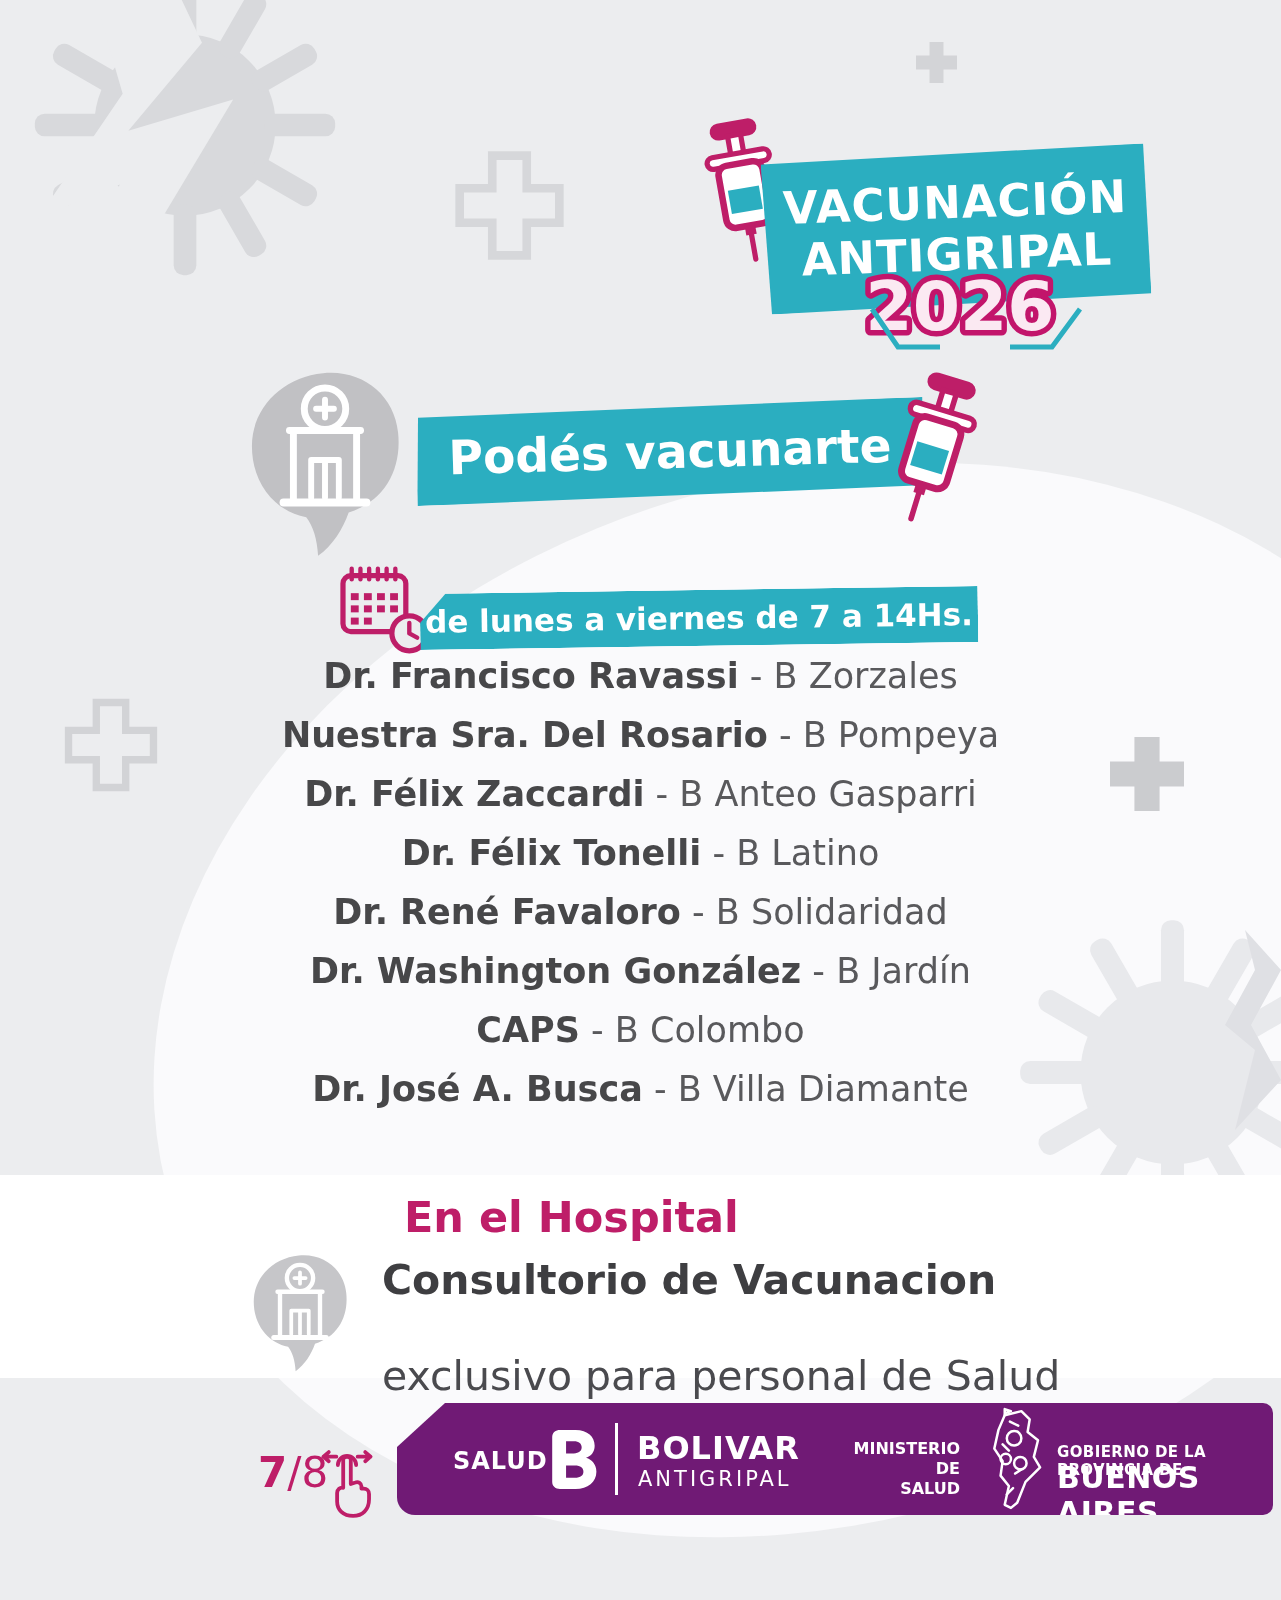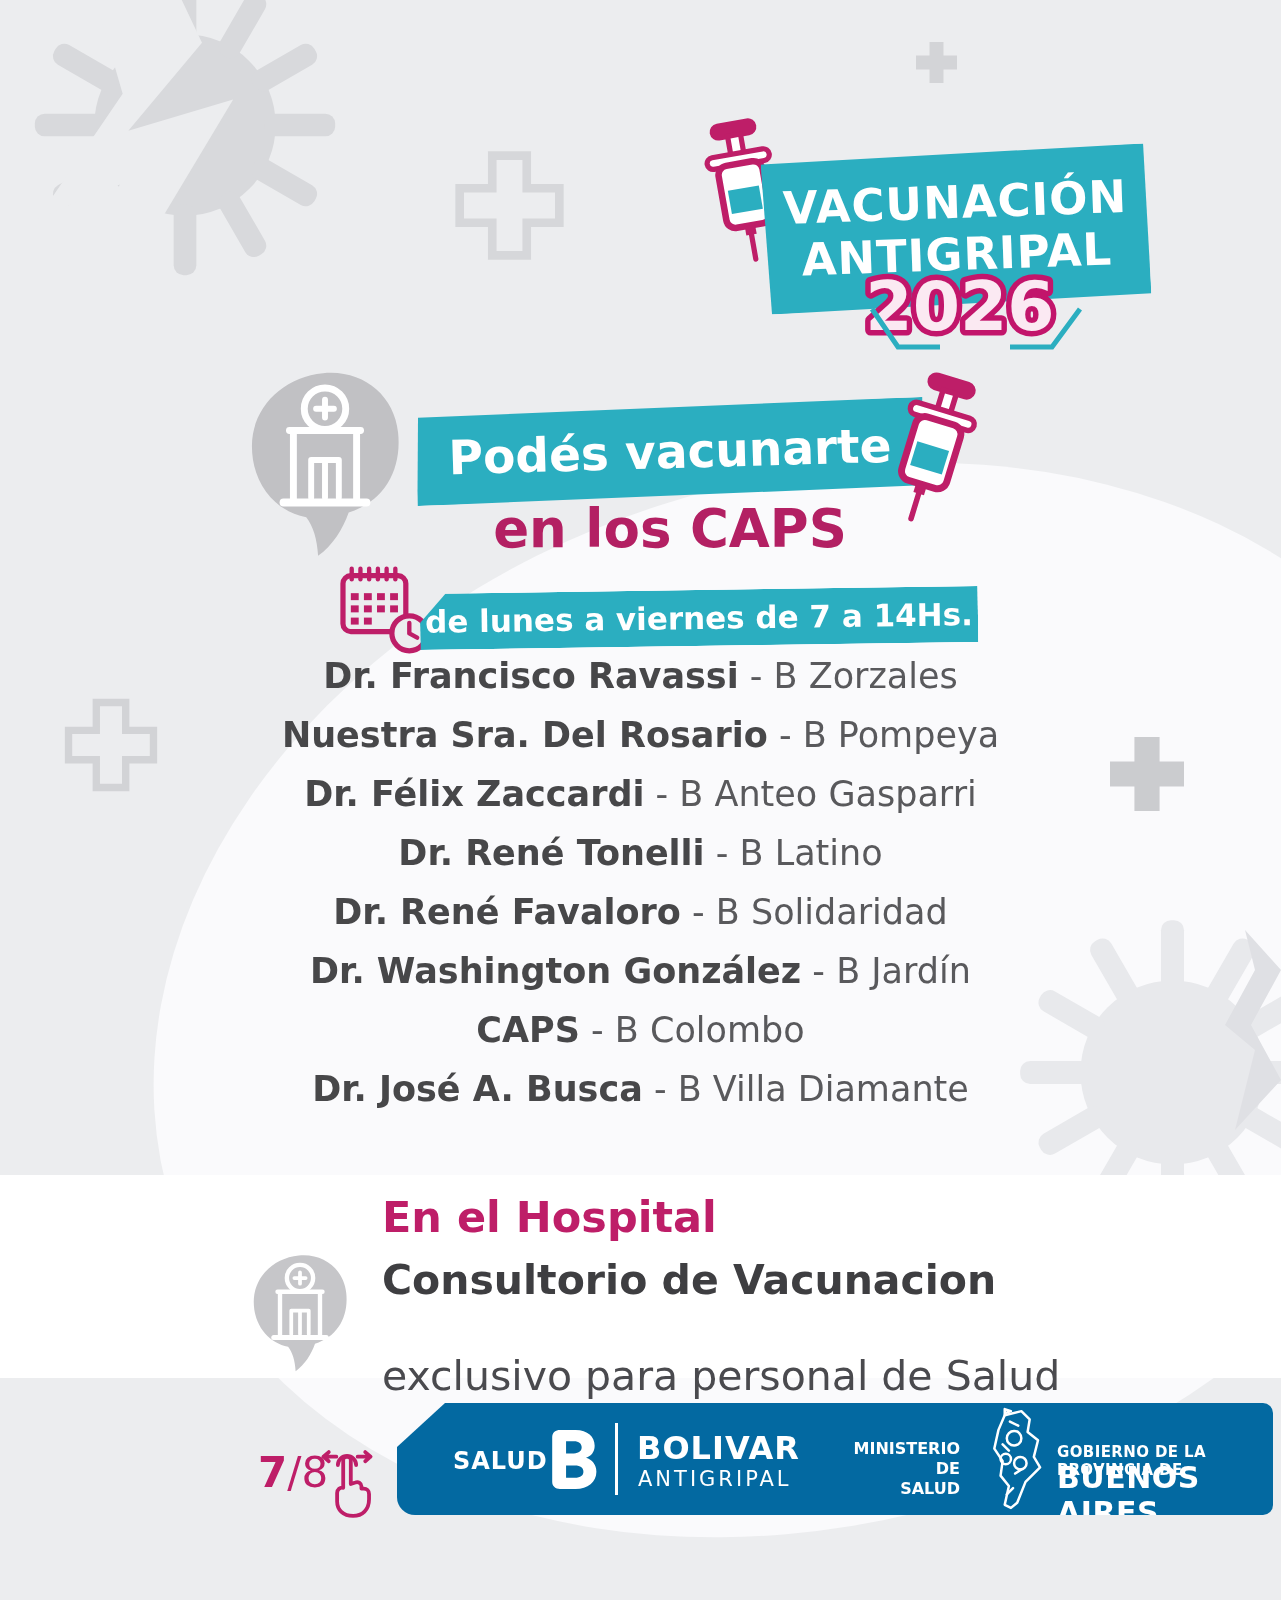--- a/index.html
+++ b/index.html
@@ -50,31 +50,31 @@
 
   
   .caps-list{position:absolute;left:0;top:646px;width:1281px;}
   .caps-row{height:59px;display:flex;align-items:center;justify-content:center;
     font-size:35px;color:#59595C;}
   .caps-name{font-weight:800;color:#474749;}
   .caps-sep{white-space:pre;font-weight:400;color:#59595C;}
   .caps-barrio{font-weight:400;color:#59595C;}
 
   
-  .hosp-title{position:absolute;left:382px;top:1192px;color:#BE1E68;font-weight:800;font-size:43px;}
+  .hosp-title{position:absolute;left:404px;top:1192px;color:#BE1E68;font-weight:800;font-size:43px;}
   .hosp-service{position:absolute;left:382px;top:1256px;color:#3E3E41;font-weight:800;font-size:41px;}
   .hosp-note{position:absolute;left:382px;top:1312px;color:#4A4A4E;font-weight:400;font-size:41px;margin-top:40px;}
 
   
   .page-indicator{position:absolute;left:258px;top:1448px;color:#BE1E68;font-size:42px;}
   .page-indicator .cur{font-weight:800;}
   .page-indicator .rest{font-weight:400;}
   .footer-bar{
     position:absolute;left:397px;top:1403px;width:876px;height:112px;
-    background:#0369a1;border-radius:6px 10px 10px 18px;
+    background:#701a75;border-radius:6px 10px 10px 18px;
     clip-path:polygon(48px 0,100% 0,100% 100%,0 100%,0 44px);
   }
   .fb{position:absolute;color:#fff;}
   .fb-salud{left:56px;top:44px;font-weight:800;font-size:24px;letter-spacing:1px;}
   .fb-divider{left:218px;top:20px;width:3px;height:72px;background:#fff;}
   .fb-bolivar{left:240px;top:26px;font-weight:800;font-size:32px;letter-spacing:1px;}
   .fb-municipio{left:241px;top:64px;font-weight:400;font-size:21px;letter-spacing:3px;}
   .fb-ministry{left:433px;top:36px;width:130px;text-align:right;font-weight:800;font-size:16px;line-height:20px;}
   .fb-gov1{left:660px;top:40px;font-weight:800;font-size:15px;letter-spacing:0.4px;}
   .fb-gov2{left:660px;top:57px;font-weight:800;font-size:30px;letter-spacing:0.5px;}
@@ -186,21 +186,20 @@
   <svg class="abs" style="left:886px;top:370px;width:92px;height:160px;transform:rotate(17deg)" viewBox="0 0 64 116">
     <rect x="14" y="3" width="36" height="13" rx="6.5" fill="#BE1E68"></rect>
     <rect x="27" y="14" width="10" height="15" fill="#fff" stroke="#BE1E68" stroke-width="4"></rect>
     <rect x="8" y="28" width="48" height="9" rx="4.5" fill="#fff" stroke="#BE1E68" stroke-width="4"></rect>
     <rect x="15" y="36" width="34" height="48" rx="7" fill="#fff" stroke="#BE1E68" stroke-width="5"></rect>
     <rect x="20" y="55" width="24" height="18" fill="#2BAEC0"></rect>
     <rect x="28" y="84" width="8" height="7" fill="#BE1E68"></rect>
     <line x1="32" y1="90" x2="32" y2="110" stroke="#BE1E68" stroke-width="4" stroke-linecap="round"></line>
   </svg>
 
-  <div class="hero-sub">en los CAPS</div>
 
   <svg class="abs" style="left:336px;top:560px;width:96px;height:96px" viewBox="0 0 110 110">
     <rect x="8" y="18" width="72" height="64" rx="9" fill="#ECEDEF" stroke="#BE1E68" stroke-width="6"></rect>
     <g stroke="#BE1E68" stroke-width="5" stroke-linecap="round">
       <line x1="18" y1="10" x2="18" y2="22"></line>
         <line x1="28" y1="10" x2="28" y2="22"></line>
       <line x1="38" y1="10" x2="38" y2="22"></line>
         <line x1="48" y1="10" x2="48" y2="22"></line>
       <line x1="58" y1="10" x2="58" y2="22"></line>
         <line x1="68" y1="10" x2="68" y2="22"></line>
@@ -238,21 +237,21 @@
         <span class="caps-barrio">B Pompeya</span>
       </div>
 
     <div class="caps-row">
         <span class="caps-name">Dr. Félix Zaccardi</span>
         <span class="caps-sep"> - </span>
         <span class="caps-barrio">B Anteo Gasparri</span>
       </div>
 
     <div class="caps-row">
-        <span class="caps-name">Dr. René Tonelli</span>
+        <span class="caps-name">Dr. Félix Tonelli</span>
         <span class="caps-sep"> - </span>
         <span class="caps-barrio">B Latino</span>
       </div>
 
     <div class="caps-row">
         <span class="caps-name">Dr. René Favaloro</span>
         <span class="caps-sep"> - </span>
         <span class="caps-barrio">B Solidaridad</span>
       </div>
 

